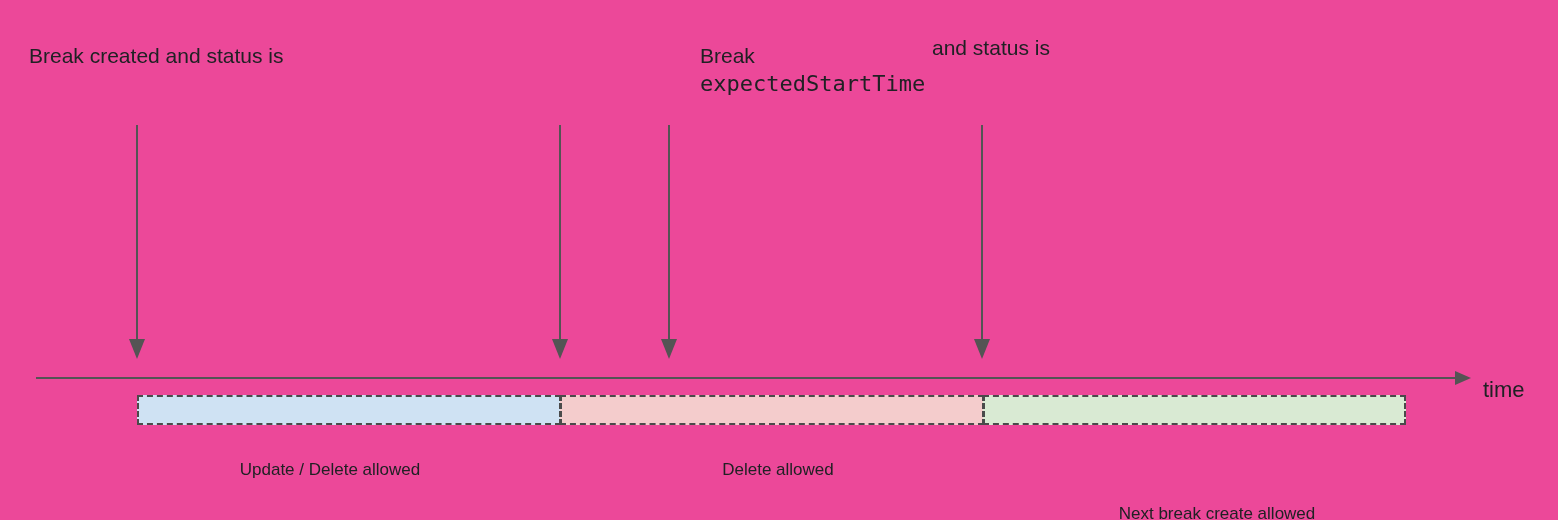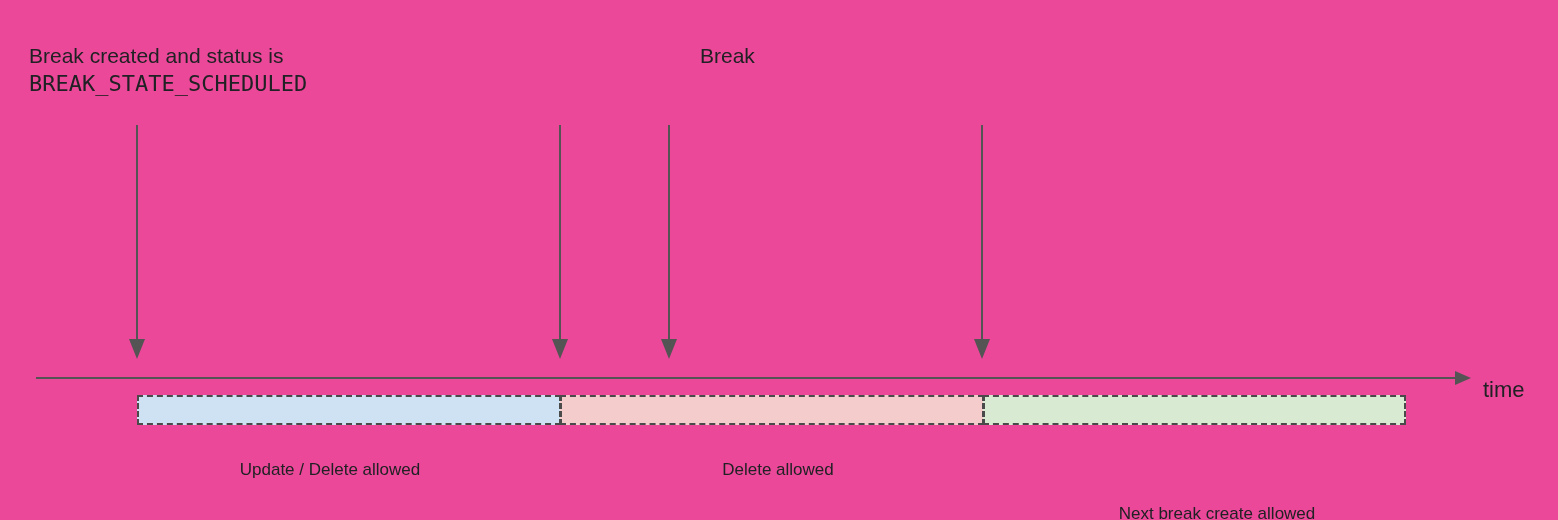--- a/index.html
+++ b/index.html
@@ -114,29 +114,30 @@
   .seg-label-2 { left: 778px; }
   .seg-label-3 { left: 1217px; margin-top: 44px; }
 </style>
 </head>
 <body>
 
 <div class="canvas">
 
   <div class="ann ann-1">
     <div>Break created and status is</div>
-    <div class="mono">BREAK_STATE_SCHEDULED</div>
   </div>
 
 
   <div class="ann ann-3">
     <div>Break</div>
+    <div class="mono">expectedStartTime</div>
   </div>
 
   <div class="ann ann-4">
+    <div>and status is</div>
   </div>
 
   <div class="varrow varrow-1">
     <span class="shaft"></span>
     <span class="head"></span>
   </div>
   <div class="varrow varrow-2">
     <span class="shaft"></span>
     <span class="head"></span>
   </div>

